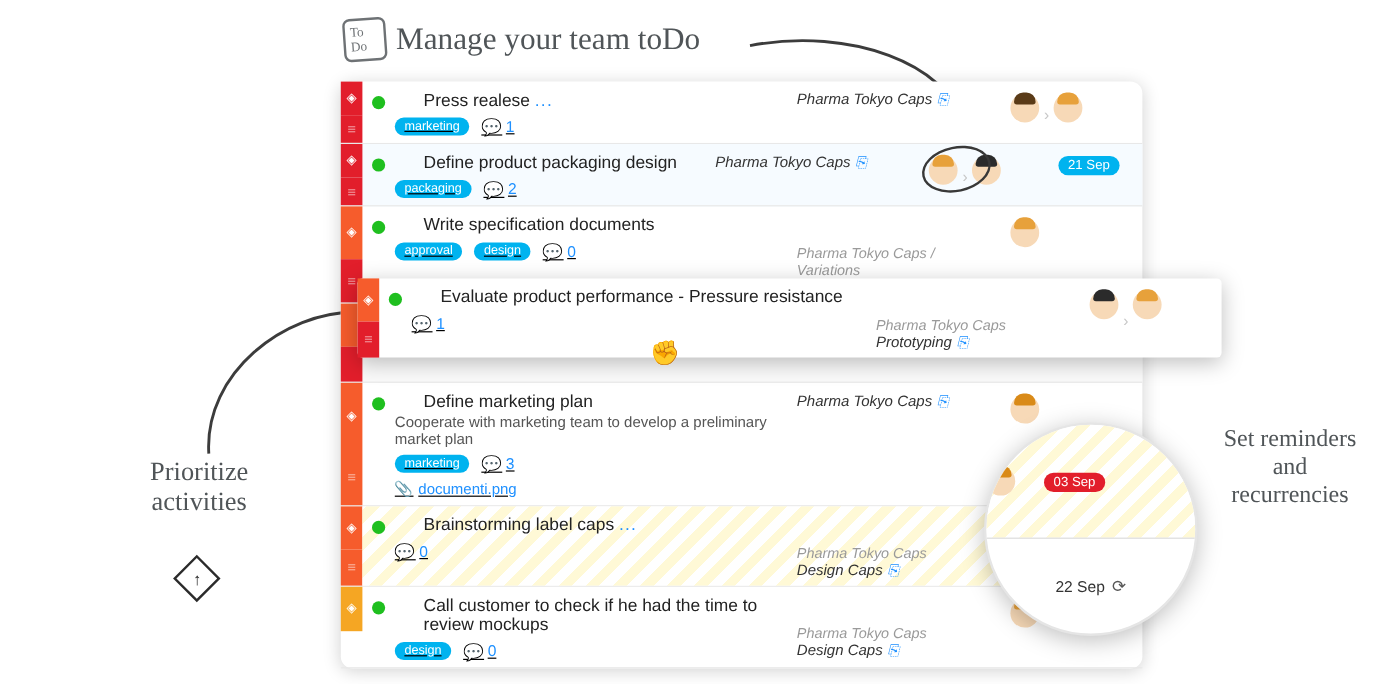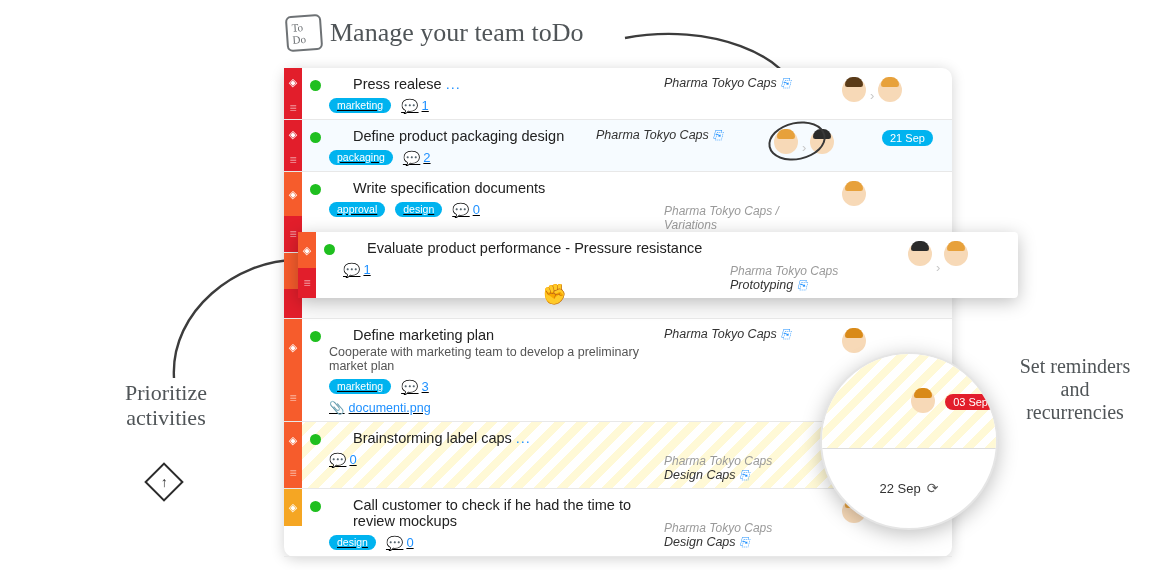--- a/index.html
+++ b/index.html
@@ -187,21 +187,21 @@
     top:352px; left:820px;
     width:178px; height:178px;
     border-radius:50%;
     border:2px solid #e5e5e5;
     background:#fff;
     box-shadow:0 4px 20px rgba(0,0,0,.25);
     overflow:hidden;
     z-index:6;
   }
   .lens-inner { position:absolute; inset:0; display:flex; flex-direction:column; }
-  .lens-top { height:54%; display:flex; align-items:center; justify-content:flex-end; gap:10px; }
+  .lens-top { height:54%; display:flex; align-items:center; justify-content:flex-start; gap:24px; }
   .lens-bot { flex:1; border-top:1px solid #ddd; display:flex; align-items:center; justify-content:center; gap:6px; font-size:13px; color:#333; }
   .recurr { font-size:14px; color:#555; }
 
   
   .lone-diamond {
     position:absolute;
     top:468px; left:150px;
     width:28px; height:28px;
     transform:rotate(45deg);
     border:2px solid #2b2b2b;

